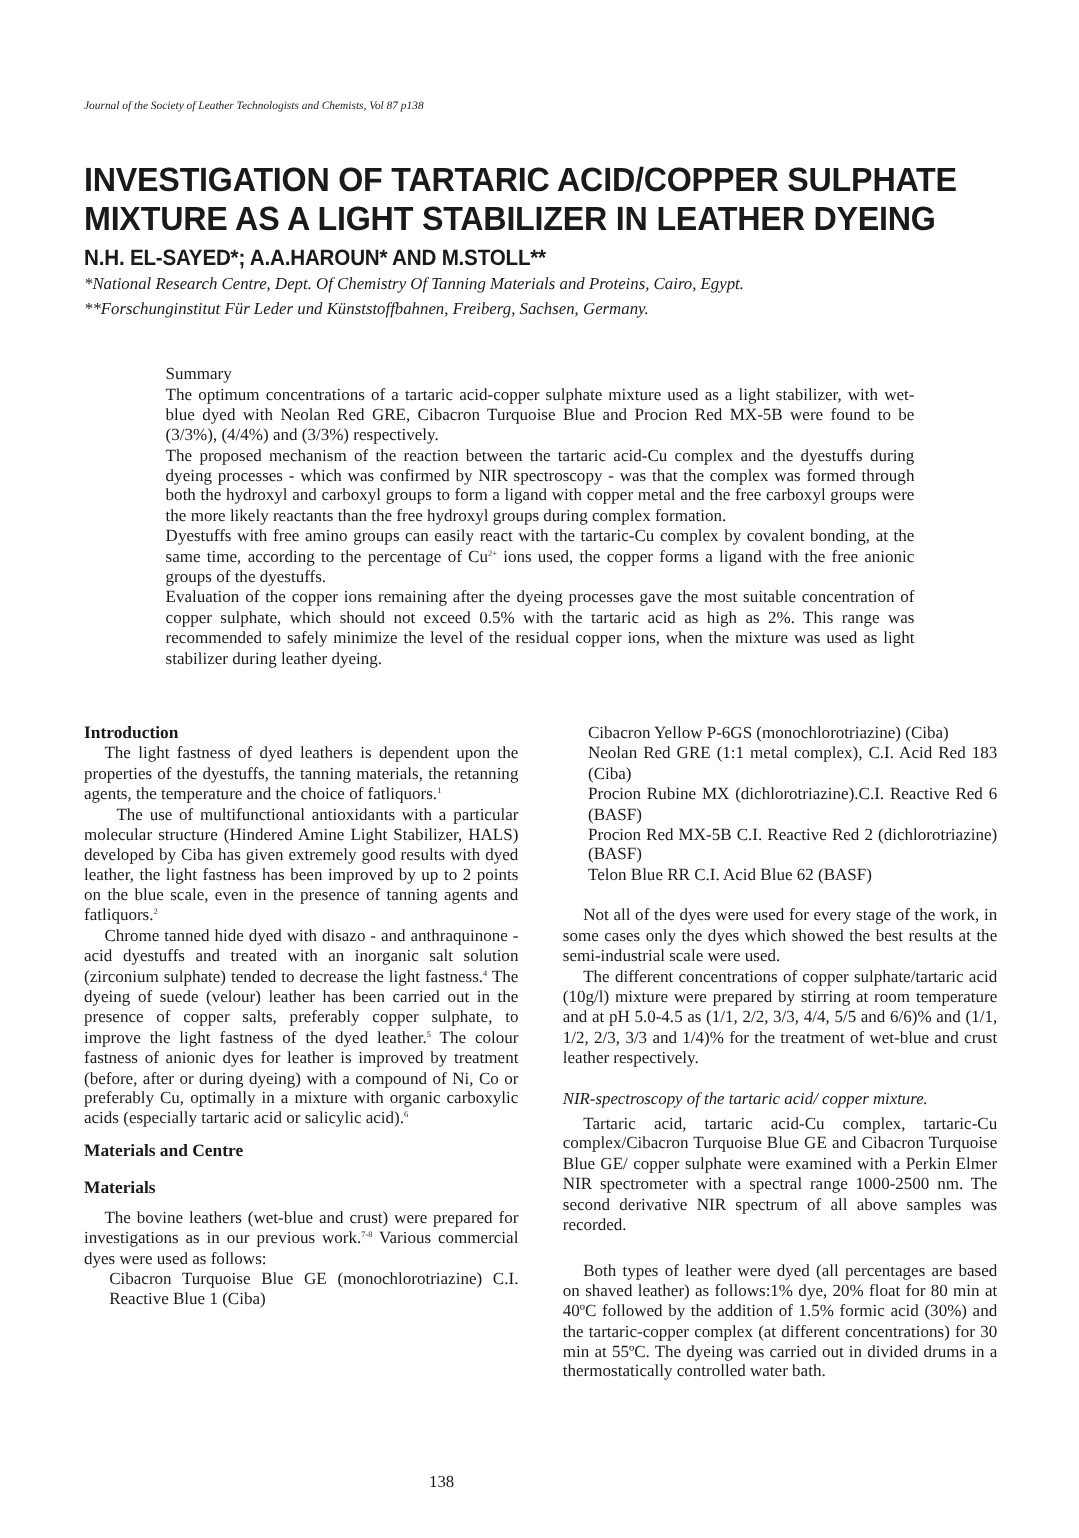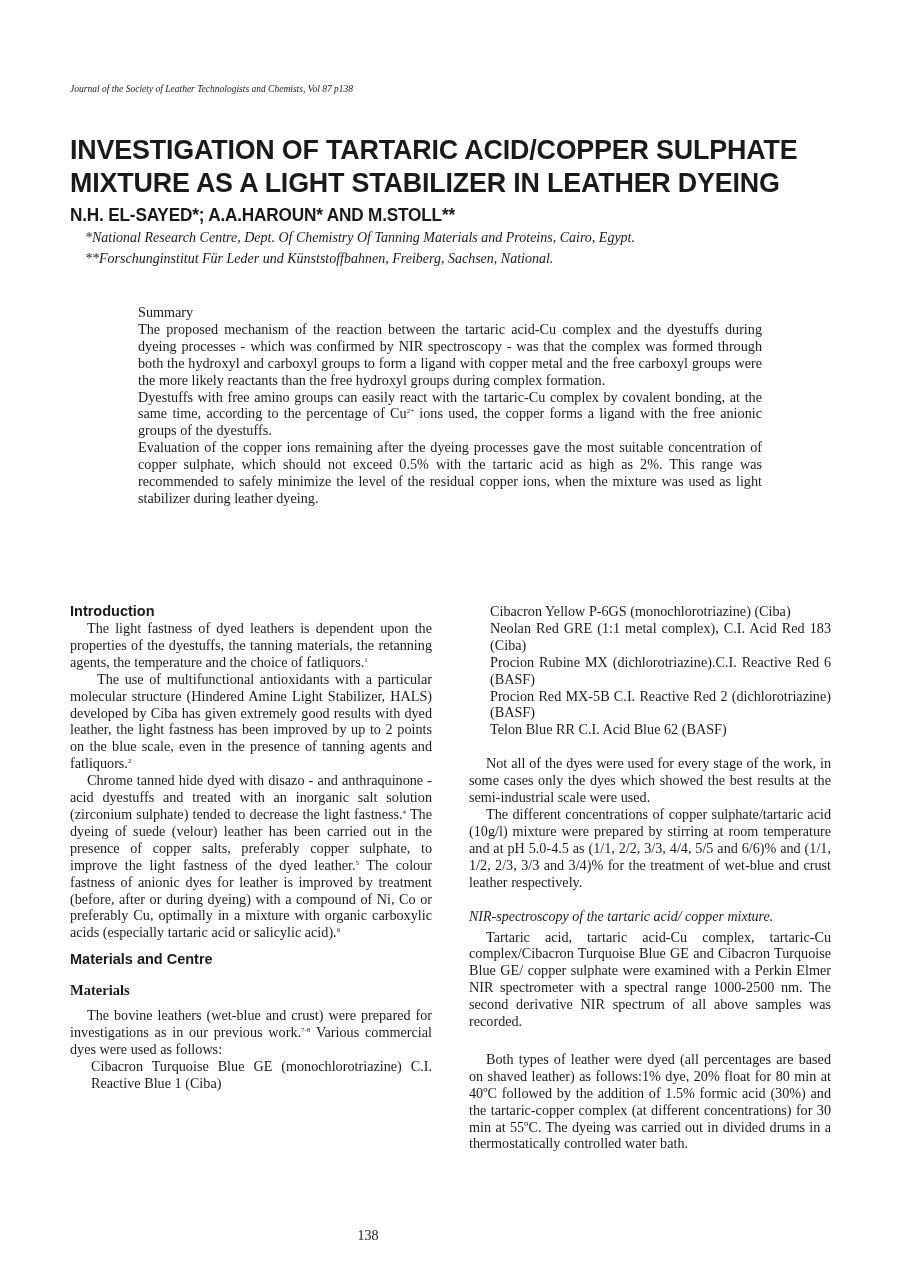--- a/index.html
+++ b/index.html
@@ -2,30 +2,30 @@
 <html><head>
 <meta charset="utf-8">
 <style>
   html, body { margin: 0; padding: 0; background: #ffffff; }
   body { width: 899px; height: 1282px; position: relative; overflow: hidden; color: #1a1a1a; }
   .serif { font-family: "Liberation Serif", "DejaVu Serif", serif; }
   .sans { font-family: "Liberation Sans", "DejaVu Sans", sans-serif; }
   .journal { position: absolute; left: 70px; top: 84px; font-size: 9.5px; font-style: italic; }
   .title { position: absolute; left: 70px; top: 133px; width: 800px; font-size: 28px; font-weight: bold; line-height: 33px; letter-spacing: -0.2px; transform: scaleX(0.96); transform-origin: left top; white-space: nowrap; }
   .authors { position: absolute; left: 70px; top: 204px; font-size: 18.5px; font-weight: bold; letter-spacing: -0.2px; transform: scaleX(0.93); transform-origin: left top; white-space: nowrap; }
-  .affil { position: absolute; left: 85px; font-size: 14px; font-style: italic; white-space: nowrap; }
+  .affil { position: absolute; left: 70px; font-size: 14px; font-style: italic; white-space: nowrap; }
   .affil1 { top: 230px; }
   .affil2 { top: 251px; }
   .summary { position: absolute; left: 138px; top: 304px; width: 624px; font-size: 14.2px; line-height: 16.9px; text-align: justify; }
   .summary p { margin: 0; }
   .col { position: absolute; top: 603px; width: 362px; font-size: 14.2px; line-height: 16.9px; text-align: justify; }
   .col-left { left: 70px; }
   .col-right { left: 469px; }
   .col p { margin: 0; text-indent: 17px; }
-  .col h2 { font-family: Liberation Sans, sans-serif; font-size: 14.5px; font-weight: bold; margin: 0; line-height: 17px; }
+  .col h2 { font-family: Liberation Serif, serif; font-size: 14.5px; font-weight: bold; margin: 0; line-height: 17px; }
   .col h3 { font-size: 14.5px; font-weight: bold; margin: 0; line-height: 17px; }
   .col h4 { font-size: 14px; font-style: italic; font-weight: normal; margin: 0; line-height: 17px; }
   .dye-list { margin: 0; padding: 0; list-style: none; }
   .dye-list li { padding-left: 21px; text-align: justify; }
   sup { font-size: 7px; vertical-align: 5px; line-height: 0; }
   .gap-s { height: 10px; }
   .gap-m { height: 14px; }
   .gap-l { height: 17px; }
   .pageno { position: absolute; left: 0; width: 736px; top: 1228px; text-align: center; font-size: 14px; }
 </style>
@@ -34,24 +34,25 @@
 
 <div class="journal serif">Journal of the Society of Leather Technologists and Chemists, Vol 87 p138</div>
 
 <div class="title sans">
   <div>INVESTIGATION OF TARTARIC ACID/COPPER SULPHATE</div>
   <div>MIXTURE AS A LIGHT STABILIZER IN LEATHER DYEING</div>
 </div>
 
 <div class="authors sans">N.H. EL-SAYED*; A.A.HAROUN* AND M.STOLL**</div>
 <div class="affil affil1 serif">*National Research Centre, Dept. Of Chemistry Of Tanning Materials and Proteins, Cairo,  Egypt.</div>
-<div class="affil affil2 serif">**Forschunginstitut Für Leder und Künststoffbahnen, Freiberg, Sachsen, National.</div>
+<div class="affil affil2 serif">**Forschunginstitut Für Leder und Künststoffbahnen, Freiberg, Sachsen, Germany.</div>
 
 <div class="summary serif">
   <p>Summary</p>
+  <p>The optimum concentrations of a tartaric acid-copper sulphate mixture used as a light stabilizer, with wet-blue dyed with Neolan Red GRE, Cibacron Turquoise Blue and Procion Red MX-5B were found to be (3/3%), (4/4%) and (3/3%) respectively.</p>
   <p>The proposed mechanism of the reaction between the tartaric acid-Cu complex and the dyestuffs during dyeing processes - which was confirmed by NIR spectroscopy - was that the complex was formed through both the hydroxyl and carboxyl groups to form a ligand with copper metal and the free carboxyl groups were the more likely reactants  than the free hydroxyl groups during complex formation.</p>
   <p><span>Dyestuffs with free amino groups can easily react with  the tartaric-Cu complex by covalent bonding, at the same time, according to the percentage of Cu</span><sup>2+</sup><span> ions used, the copper forms a ligand with the free anionic groups of the dyestuffs.</span></p>
   <p>Evaluation of the copper  ions remaining after the dyeing processes gave the most suitable concentration of copper sulphate, which should not exceed 0.5% with the tartaric acid as high as 2%. This range was recommended to safely minimize the level of the residual copper ions, when the mixture was used as light stabilizer during leather dyeing.</p>
 </div>
 
 <div class="col col-left serif">
   <h2>Introduction</h2>
   <p><span>The light fastness of dyed leathers is dependent upon the properties of the dyestuffs, the tanning materials, the retanning agents, the temperature and the choice of fatliquors.</span><sup>1</sup></p>
   <p style="text-indent:27px"><span>The use of multifunctional antioxidants with a particular molecular structure (Hindered Amine Light Stabilizer, HALS) developed by Ciba has given extremely good results with dyed leather, the light fastness has been improved by up to 2 points on the blue scale, even in the presence of tanning agents and fatliquors.</span><sup>2</sup></p>
   <p><span>Chrome tanned hide dyed with disazo - and anthraquinone - acid dyestuffs and treated with an inorganic salt solution (zirconium sulphate) tended to decrease the light fastness.</span><sup>4</sup><span> The dyeing of suede (velour) leather has been carried out in the presence of copper salts, preferably copper sulphate, to improve the light fastness of the dyed leather.</span><sup>5</sup><span> The colour fastness of anionic dyes for leather is improved by treatment (before, after or during dyeing) with a compound of Ni, Co or preferably Cu, optimally in a mixture with organic carboxylic acids (especially tartaric acid or salicylic acid).</span><sup>6</sup></p>
@@ -69,21 +70,21 @@
 <div class="col col-right serif">
   <ul class="dye-list">
     <li>Cibacron Yellow P-6GS (monochlorotriazine) (Ciba)</li>
     <li>Neolan Red GRE (1:1 metal complex), C.I. Acid Red 183 (Ciba)</li>
     <li>Procion Rubine MX (dichlorotriazine).C.I. Reactive Red 6 (BASF)</li>
     <li>Procion Red MX-5B C.I. Reactive Red 2 (dichlorotriazine) (BASF)</li>
     <li>Telon Blue RR C.I. Acid Blue 62 (BASF)</li>
   </ul>
   <div class="gap-l"></div>
   <p>Not all of the dyes were used for every stage of the work, in some cases only the dyes which showed the best results at the semi-industrial scale were used.</p>
-  <p>The different concentrations of copper sulphate/tartaric acid (10g/l) mixture were prepared by stirring at room temperature and at pH 5.0-4.5 as (1/1, 2/2, 3/3, 4/4, 5/5 and 6/6)% and (1/1, 1/2, 2/3, 3/3 and 3/4)% for the treatment of wet-blue and crust leather respectively.</p>
+  <p>The different concentrations of copper sulphate/tartaric acid (10g/l) mixture were prepared by stirring at room temperature and at pH 5.0-4.5 as (1/1, 2/2, 3/3, 4/4, 5/5 and 6/6)% and (1/1, 1/2, 2/3, 3/3 and 1/4)% for the treatment of wet-blue and crust leather respectively.</p>
   <div class="gap-l"></div>
   <h4>NIR-spectroscopy of the tartaric acid/ copper mixture.</h4>
   <div style="height:4px"></div>
   <p>Tartaric acid, tartaric acid-Cu complex, tartaric-Cu complex/Cibacron Turquoise Blue GE and Cibacron Turquoise Blue GE/ copper sulphate were examined with a Perkin Elmer NIR spectrometer with a spectral range 1000-2500 nm. The second derivative NIR spectrum of all above samples was recorded.</p>
   <div class="gap-l"></div>
   <div style="height:4px"></div>
   <p>Both types of leather were dyed (all percentages are based on shaved leather) as follows:1% dye, 20% float for 80 min at 40ºC followed by the addition of 1.5% formic acid (30%) and the tartaric-copper complex (at different concentrations) for 30 min at 55ºC. The dyeing was carried out in divided drums in a thermostatically controlled water bath.</p>
 </div>
 
 <div class="pageno serif">138</div>

